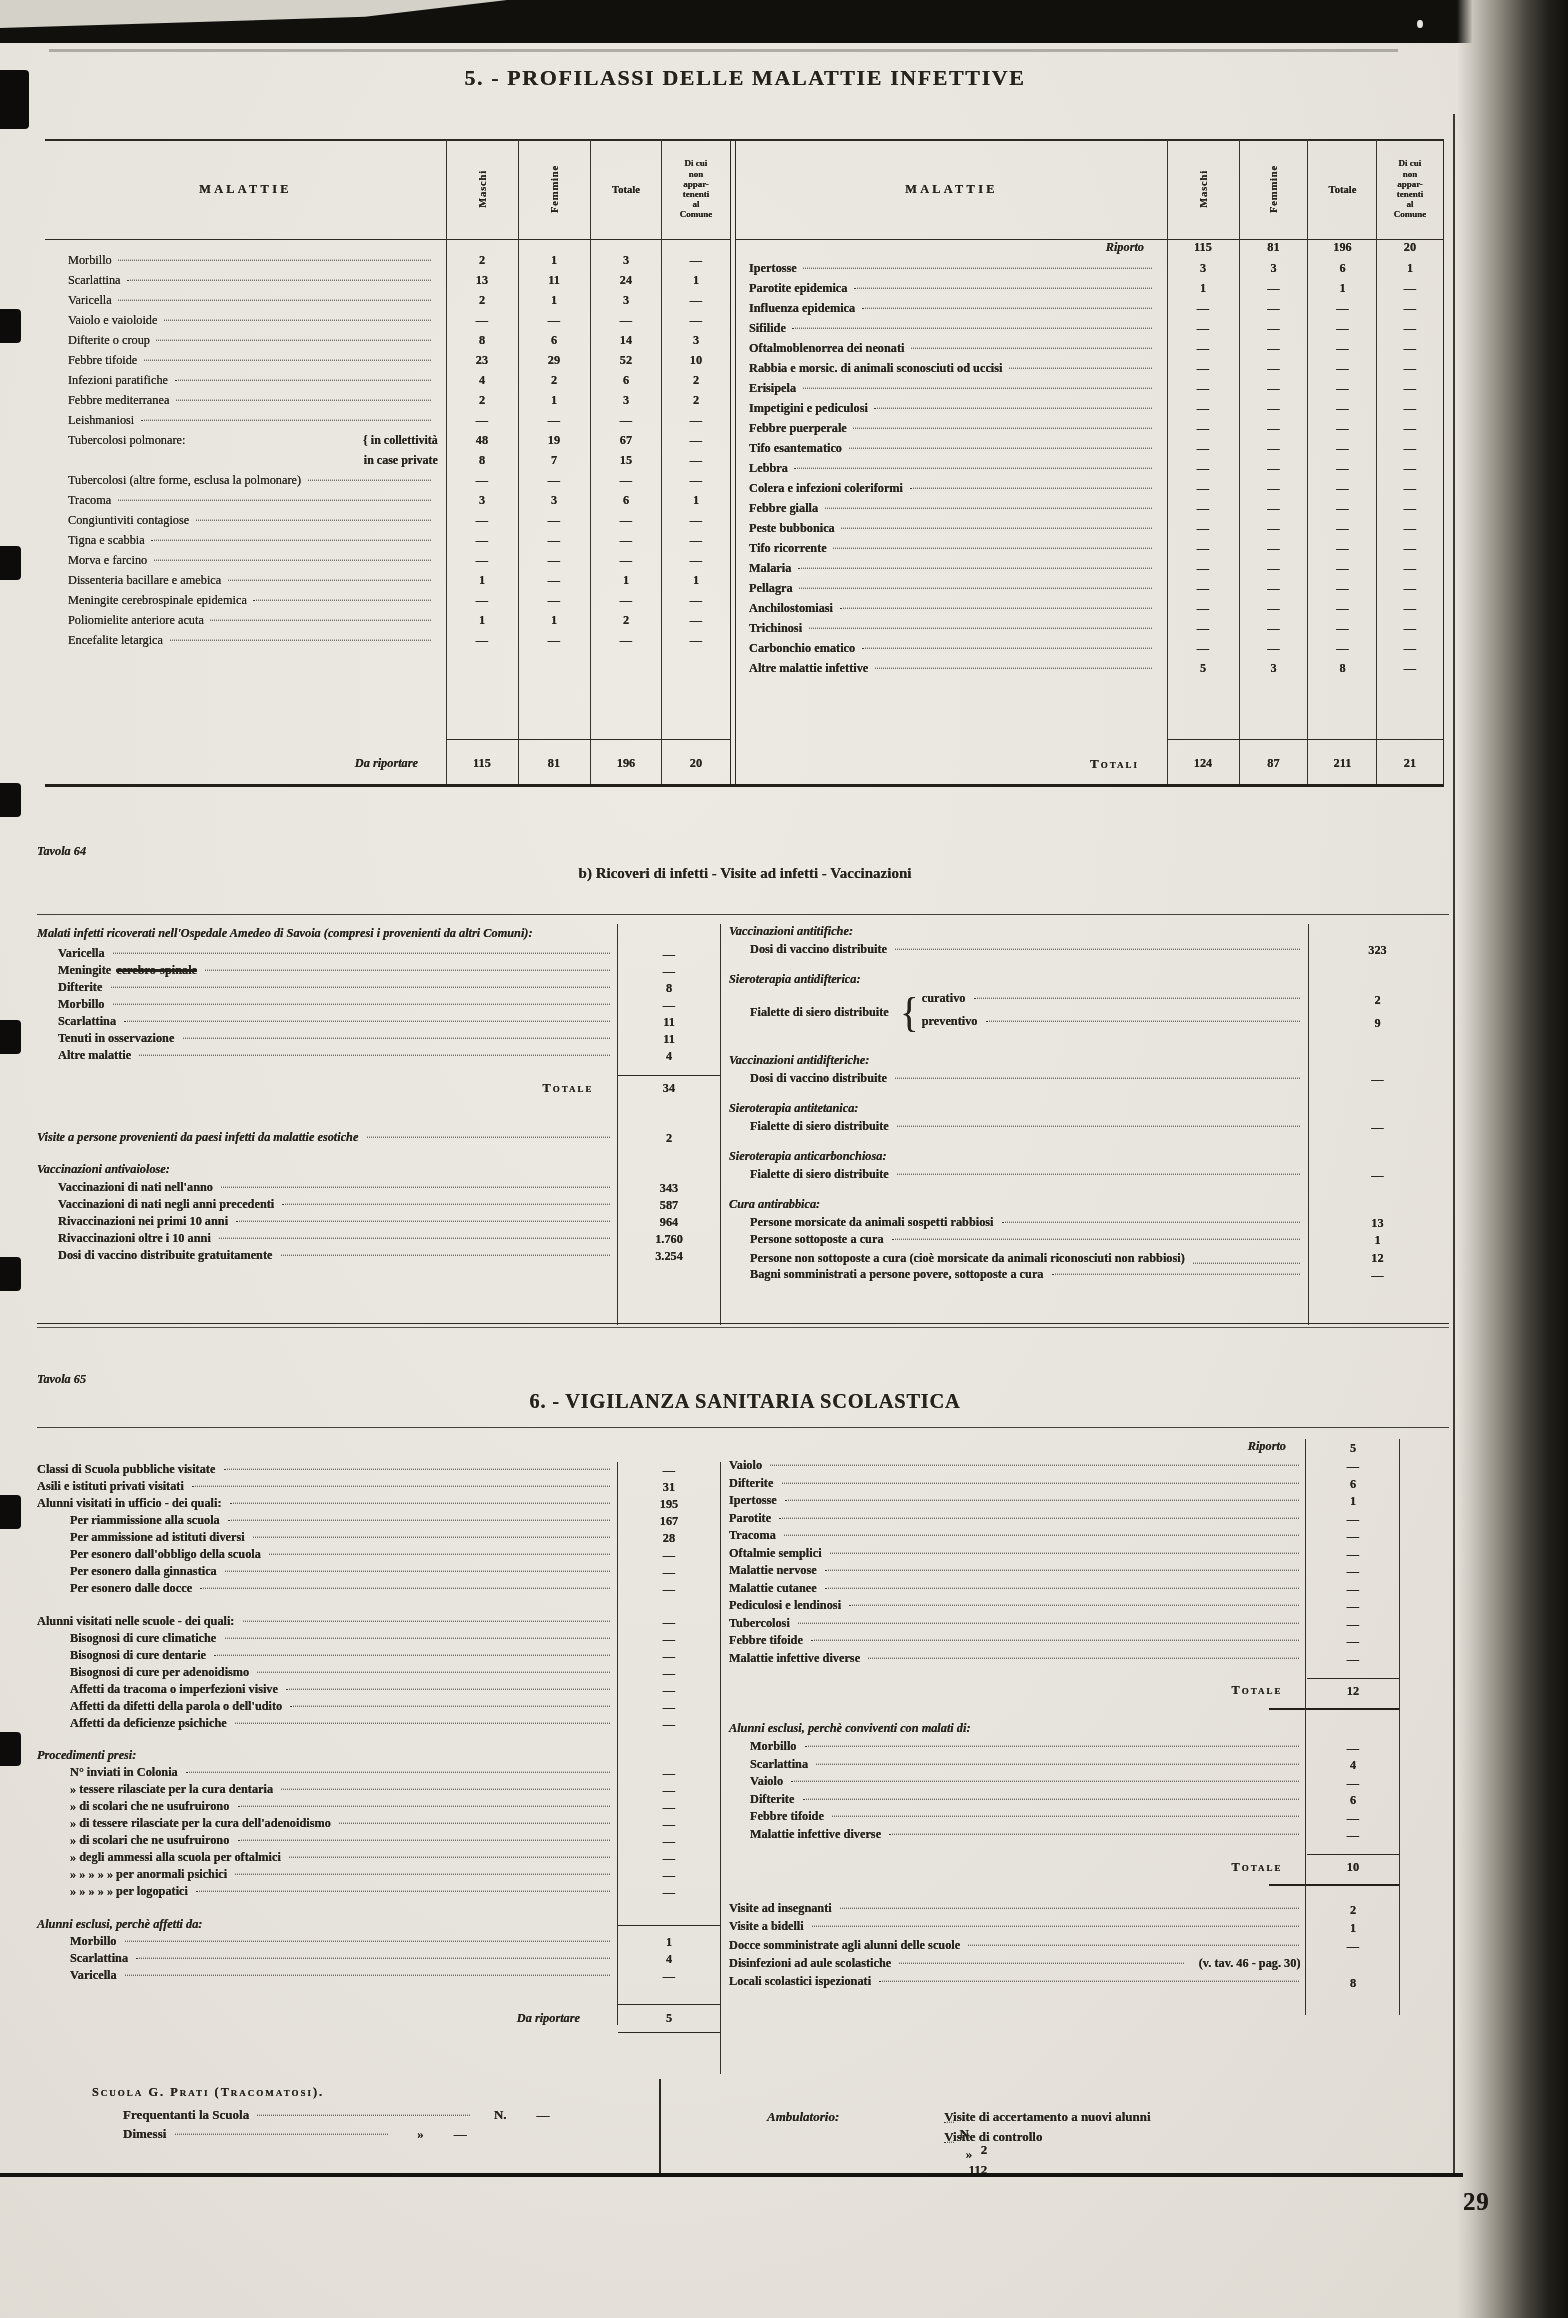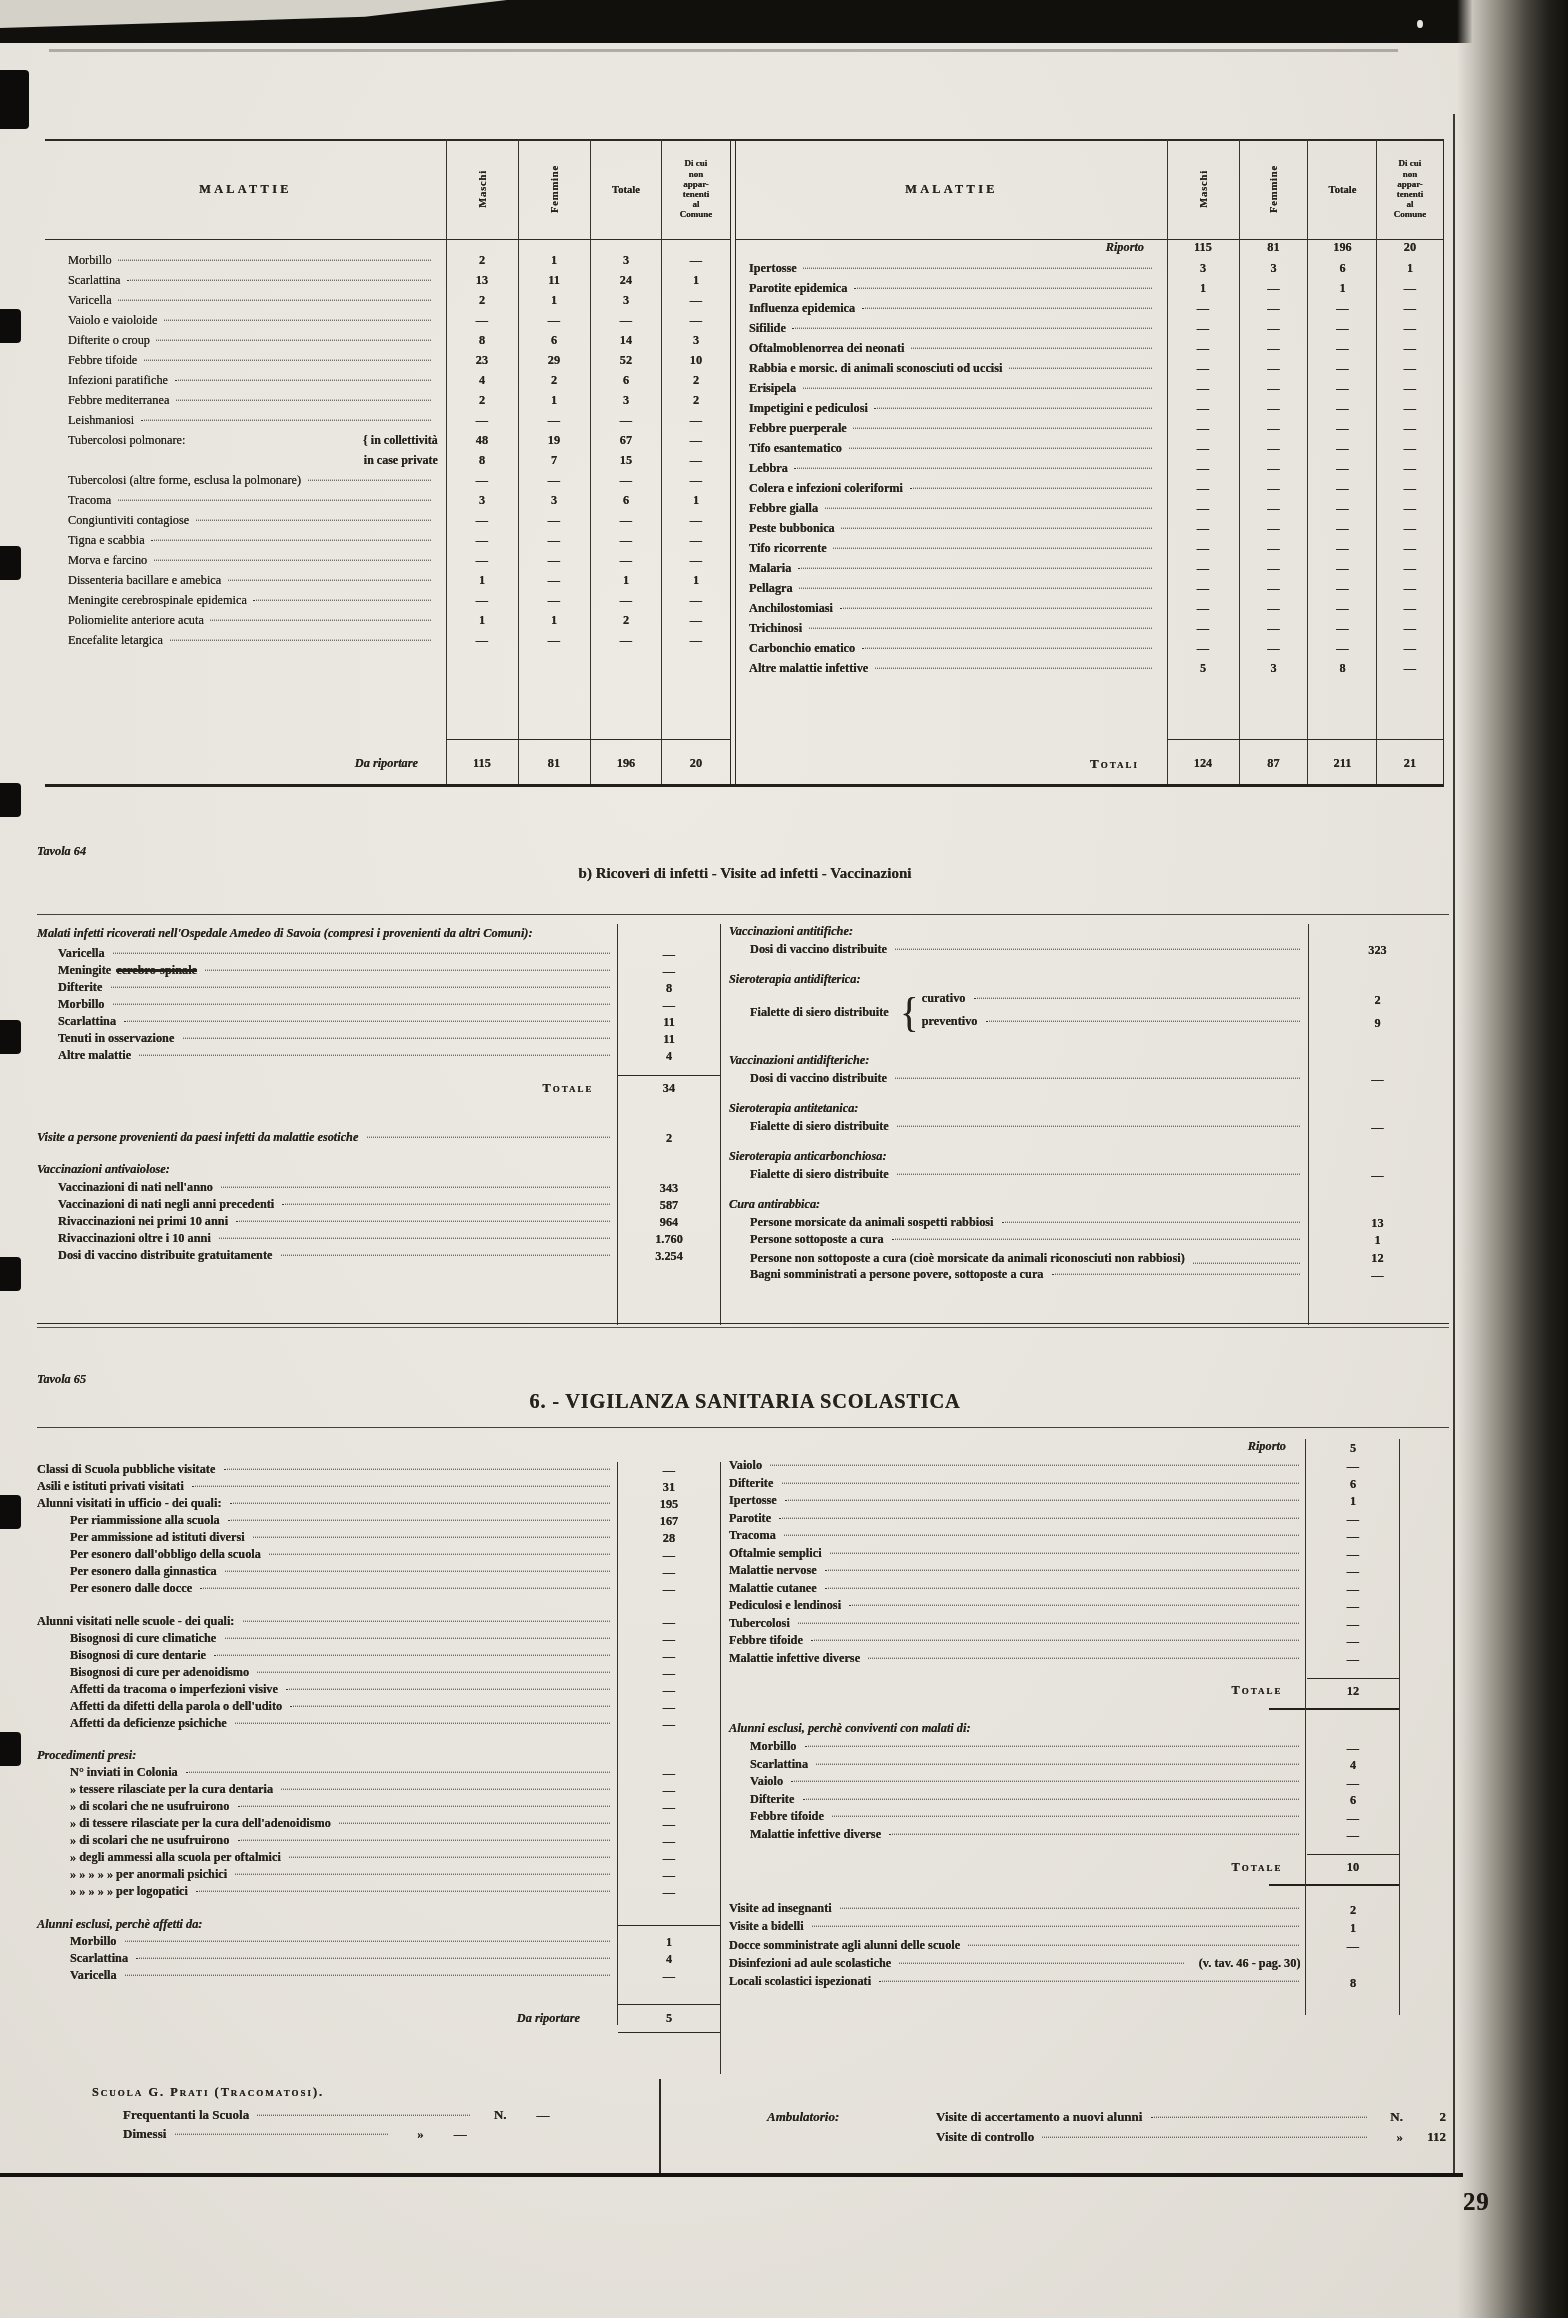--- a/index.html
+++ b/index.html
@@ -103,21 +103,21 @@
   .school{left:92px;top:2085px;width:540px;}
   .schooltitle{font-size:12.3px;margin-bottom:6.5px;}
   .srow2{display:flex;align-items:baseline;height:19.6px;padding-left:31px;}
   .srow2 .lead{max-width:213px;}
   .au{width:28px;text-align:right;font-weight:bold;white-space:nowrap;}
   .av{width:43px;text-align:right;font-weight:bold;}
   .bdiv{left:659px;top:2079px;width:1.6px;height:95px;background:#2c2923;}
   .amb{left:767px;top:2109px;width:679px;display:flex;gap:40px;}
   .amblead{font-style:italic;font-weight:bold;width:129px;white-space:nowrap;}
   .ambcol{flex:1;}
-  .arow{display:flex;align-items:baseline;height:20.4px;}
+  .arow{display:flex;align-items:baseline;height:20.4px;flex-direction:column;}
   .arow .rl{font-weight:bold;}
 </style>
 </head>
 <body>
 
 <div id="page">
 
   <div class="abs topband">
     <div class="topwedge"></div>
     <div class="abs topdot"></div>
@@ -127,20 +127,21 @@
   <div class="abs frame-right"></div>
   <div class="abs bm big" style="top:70px"></div>
   <div class="abs bm" style="top:309px"></div>
   <div class="abs bm" style="top:546px"></div>
   <div class="abs bm" style="top:783px"></div>
   <div class="abs bm" style="top:1020px"></div>
   <div class="abs bm" style="top:1257px"></div>
   <div class="abs bm" style="top:1495px"></div>
   <div class="abs bm" style="top:1732px"></div>
 
+  <div class="abs h-title">5. - PROFILASSI DELLE MALATTIE INFETTIVE</div>
 
   <div class="abs ttop"></div>
   <div class="abs middiv"></div>
 
   <div class="half left">
     <div class="vl" style="left:401px"></div>
     <div class="vl" style="left:473px"></div>
     <div class="vl" style="left:545px"></div>
     <div class="vl" style="left:616px"></div>
     <div class="thead">

